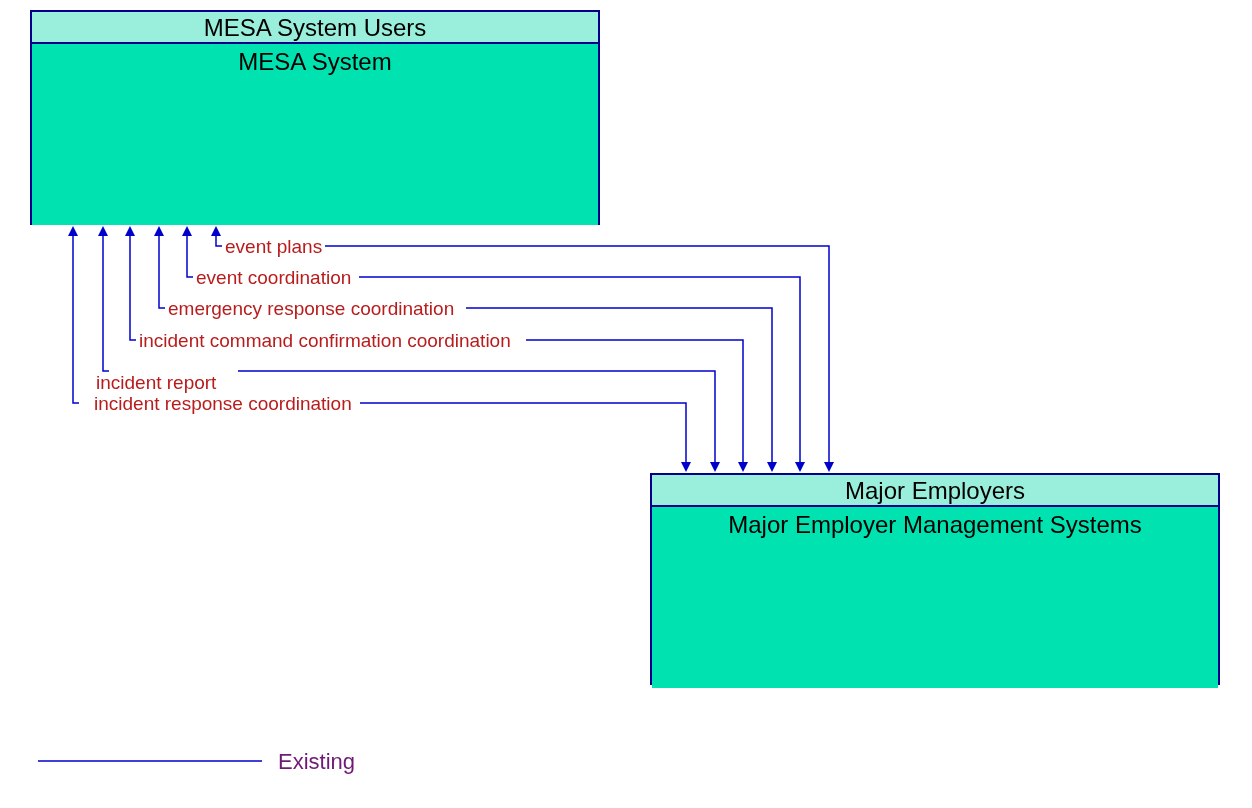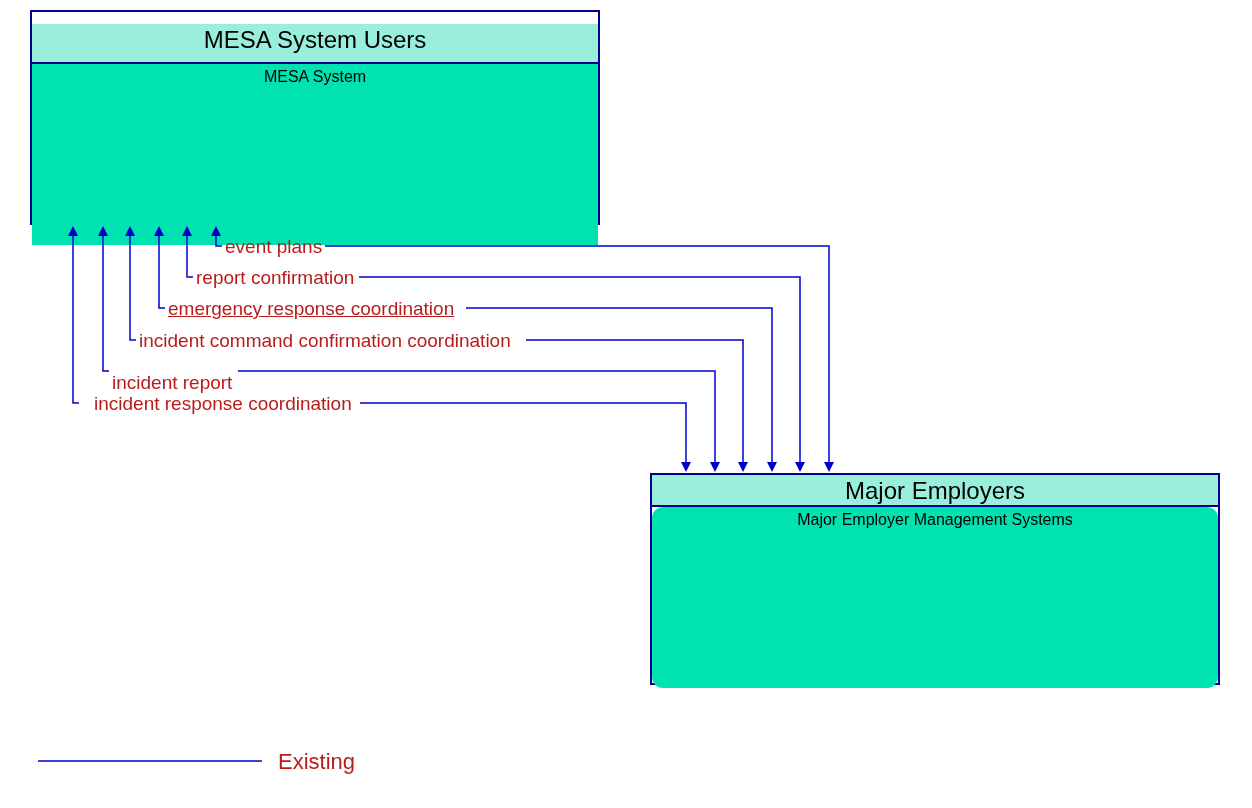--- a/index.html
+++ b/index.html
@@ -22,62 +22,62 @@
     font-size: 24px;
     color: #000;
     border-bottom: 2px solid #00008B;
     box-sizing: border-box;
     line-height: 1.2;
     padding: 2px 0;
   }
   .box-body {
     background: #00e2b0;
     text-align: center;
-    font-size: 16px;
+    font-size: 24px;
     color: #000;
     box-sizing: border-box;
     padding-top: 4px;
   }
   .flow-label {
     position: absolute;
     color: #b91c1c;
     font-size: 19px;
     white-space: nowrap;
   }
   .legend-label {
     position: absolute;
-    color: #b91c1c;
+    color: #701a75;
     font-size: 22px;
     white-space: nowrap;
   }
   svg {
     position: absolute;
     top: 0;
     left: 0;
     pointer-events: none;
   }
 </style>
 </head>
 <body>
 
 <div class="box" style="left:30px; top:10px; width:570px; height:215px;">
-  <div class="box-header" style="height:40px;margin-top:12px;">MESA System Users</div>
+  <div class="box-header" style="height:32px;">MESA System Users</div>
   <div class="box-body" style="height:181px;">MESA System</div>
 </div>
 
 <div class="box" style="left:650px; top:473px; width:570px; height:212px;">
   <div class="box-header" style="height:32px;">Major Employers</div>
-  <div class="box-body" style="height:181px;border-radius:11px;">Major Employer Management Systems</div>
+  <div class="box-body" style="height:181px;">Major Employer Management Systems</div>
 </div>
 
 <div class="flow-label" style="left:225px; top:236px;">event plans</div>
-<div class="flow-label" style="left:196px; top:267px;">report confirmation</div>
-<div class="flow-label" style="left:168px; top:298px;text-decoration:underline;">emergency response coordination</div>
+<div class="flow-label" style="left:196px; top:267px;">event coordination</div>
+<div class="flow-label" style="left:168px; top:298px;">emergency response coordination</div>
 <div class="flow-label" style="left:139px; top:330px;">incident command confirmation coordination</div>
-<div class="flow-label" style="left:112px; top:361px;margin-top:11px;">incident report</div>
+<div class="flow-label" style="left:96px; top:361px;margin-top:11px;">incident report</div>
 <div class="flow-label" style="left:94px; top:393px;">incident response coordination</div>
 
 <div class="legend-label" style="left:278px; top:749px;">Existing</div>
 
 <svg width="1252" height="808">
   <defs>
     <marker id="arrow" markerWidth="10" markerHeight="10" refX="6" refY="5" orient="auto" markerUnits="userSpaceOnUse">
       <path d="M0,0 L10,5 L0,10 Z" fill="#0000cd"></path>
     </marker>
   </defs>

